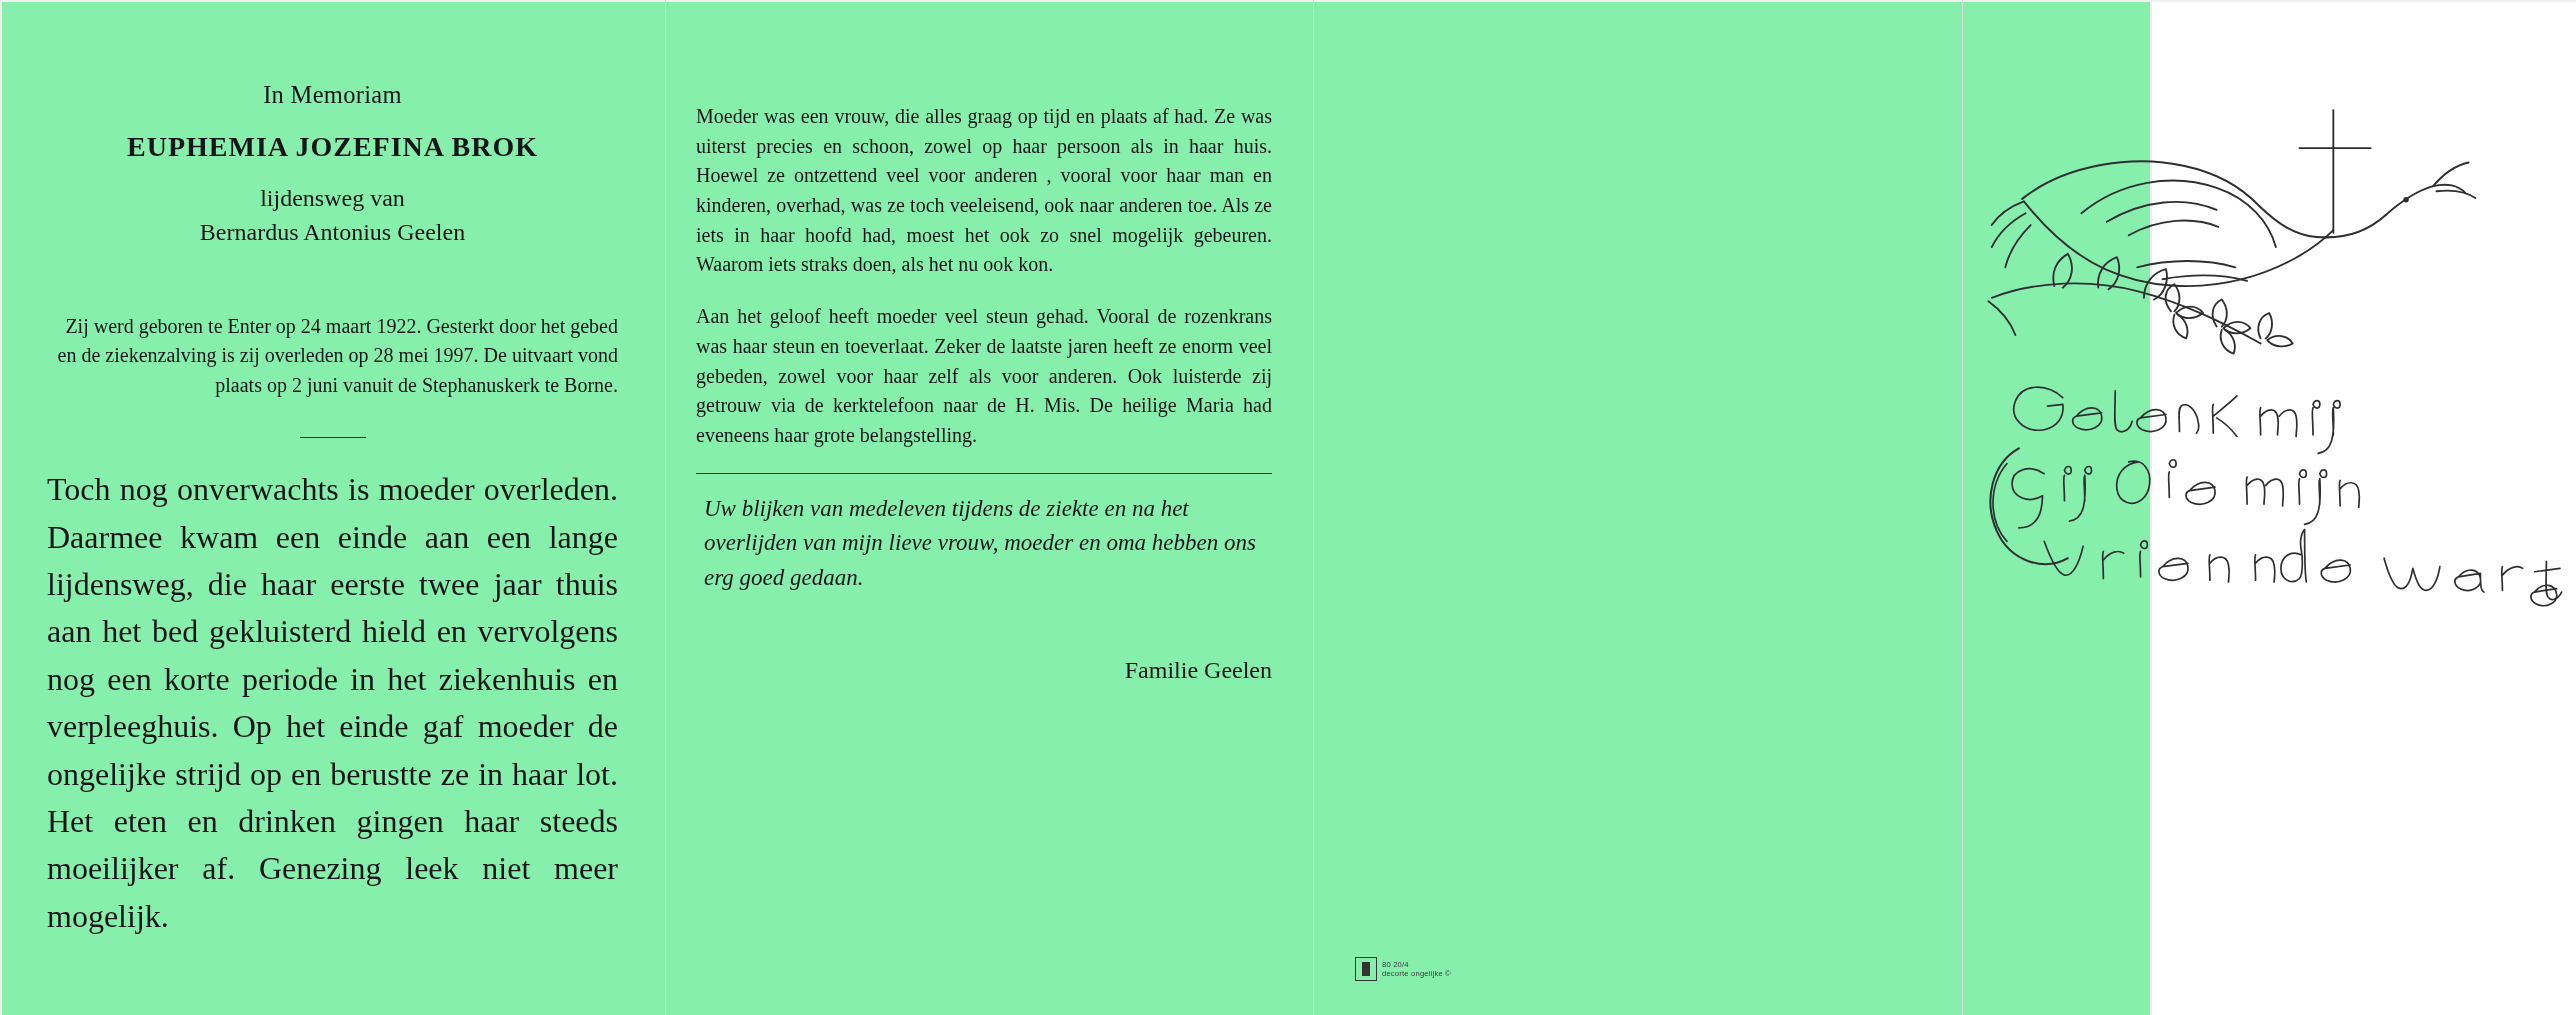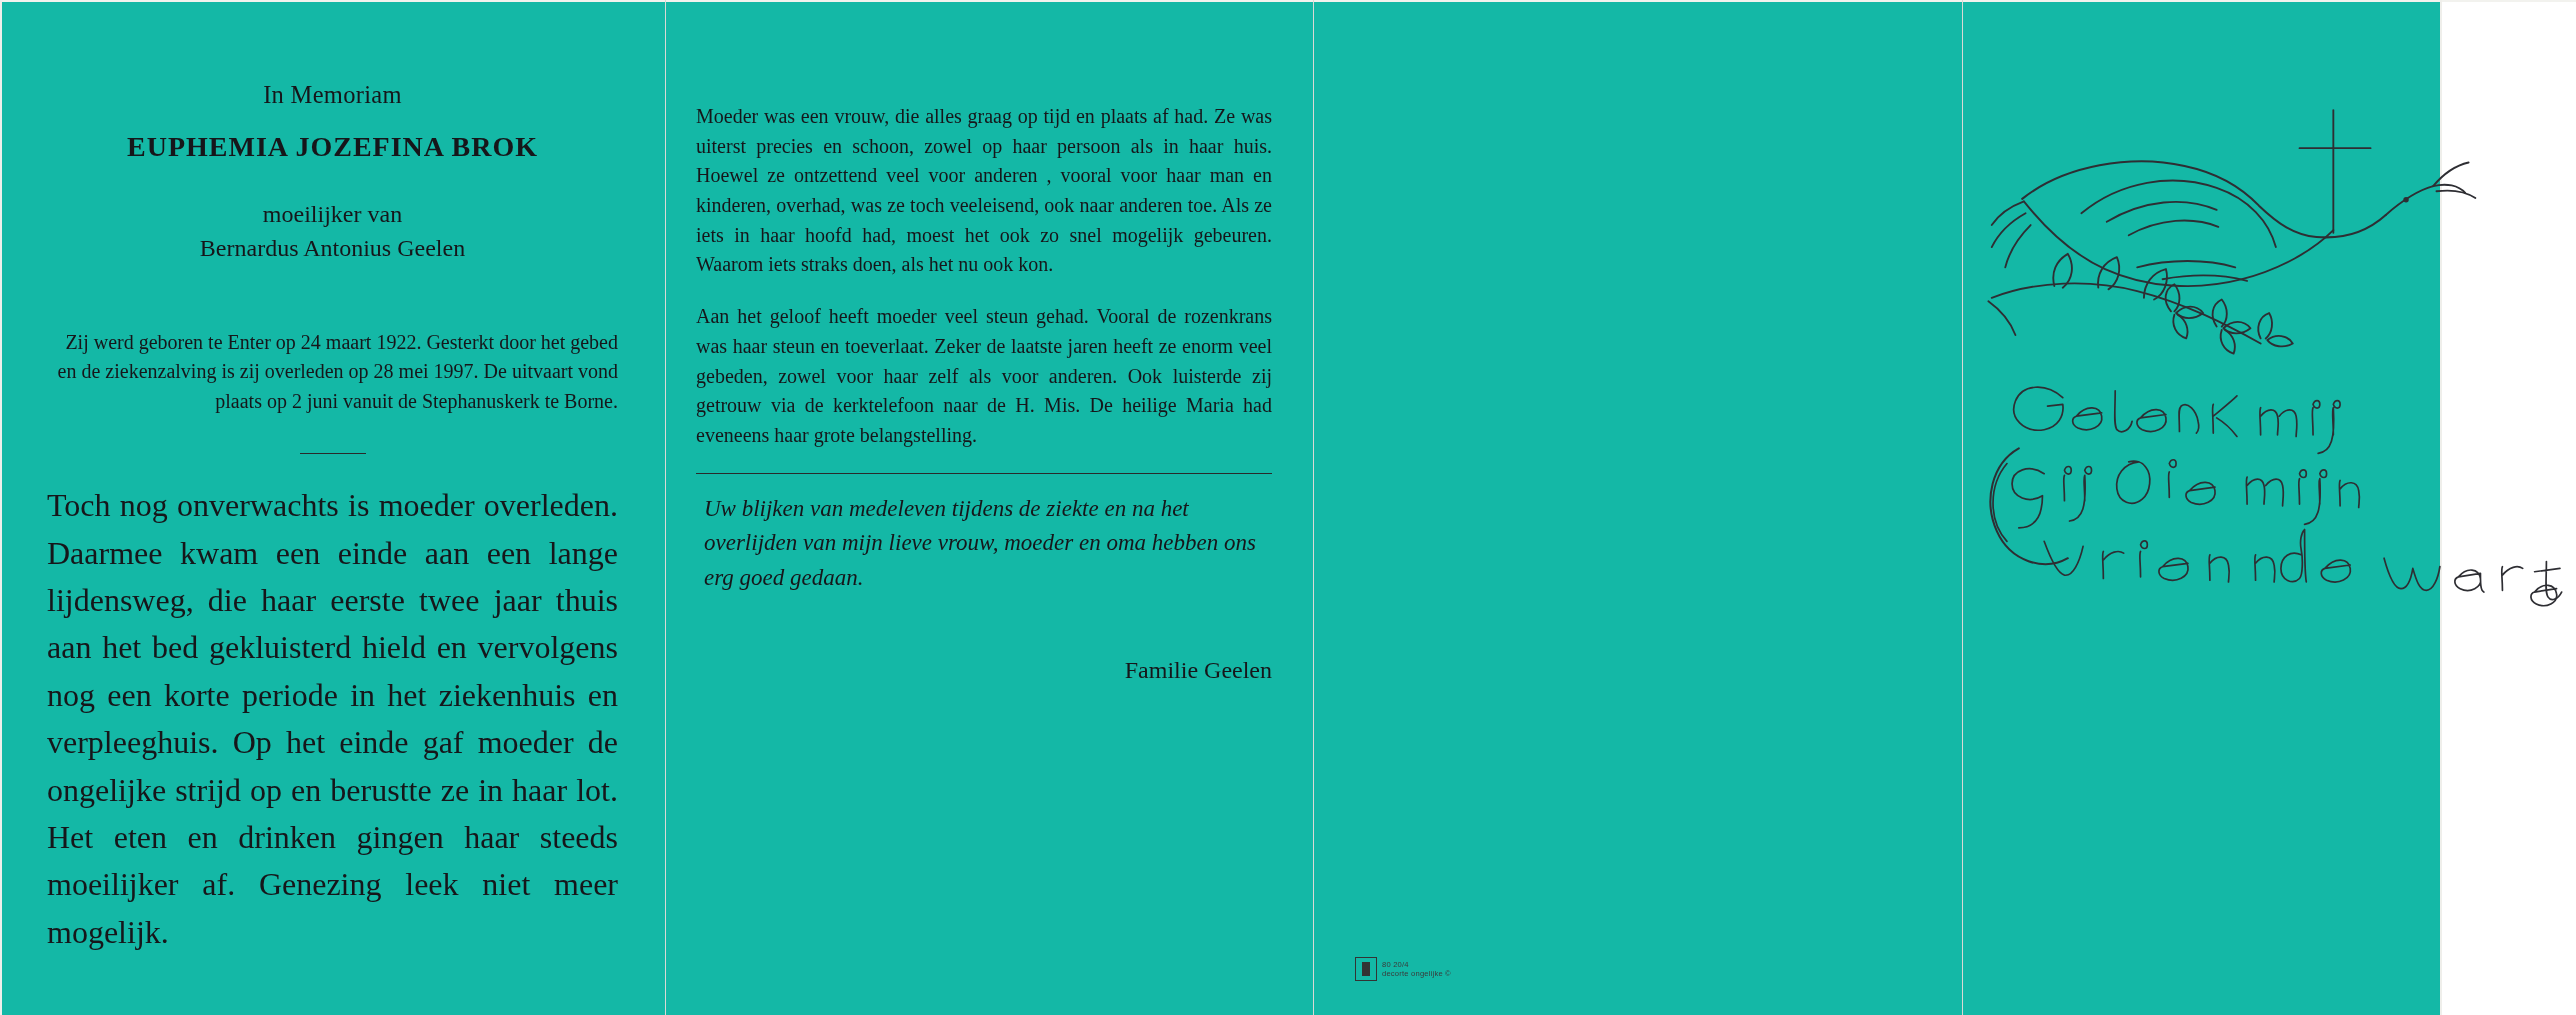--- a/index.html
+++ b/index.html
@@ -9,23 +9,23 @@
   }
   body {
     width: 2576px;
     height: 1015px;
     font-family: "Liberation Serif", serif;
     color: #16161a;
     overflow: hidden;
   }
   .card {
     position: relative;
-    width: 2442px;
-    height: 1015px;
-    background: #14b8a6;
+    width: 2152px;
+    height: 1015px;
+    background: #86efac;
   }
   
   .fold {
     position: absolute;
     top: 0;
     width: 0.8px;
     height: 1015px;
     background: #d9d9d4;
   }
   .fold.f1 { left: 665px; }
@@ -52,21 +52,21 @@
   }
   .in-memoriam {
     font-size: 24.5px;
     letter-spacing: 0.3px;
     margin-bottom: 22px;
   }
   .deceased-name {
     font-size: 28px;
     font-weight: bold;
     letter-spacing: 1px;
-    margin-bottom: 38px;
+    margin-bottom: 22px;
   }
   .spouse-label {
     font-size: 24px;
     margin-bottom: 6.8px;
   }
   .spouse-name {
     font-size: 24px;
     margin-bottom: 0;
   }
   .birth-block {
@@ -165,21 +165,21 @@
   <div class="edge-right"></div>
 
   <div class="fold f1"></div>
   <div class="fold f2"></div>
   <div class="fold f3"></div>
 
   <section class="panel panel-1">
     <div class="memoriam-head">
       <div class="in-memoriam">In Memoriam</div>
       <div class="deceased-name">EUPHEMIA JOZEFINA BROK</div>
-      <div class="spouse-label">moeilijker van</div>
+      <div class="spouse-label">lijdensweg van</div>
       <div class="spouse-name">Bernardus Antonius Geelen</div>
     </div>
 
     <div class="birth-block">Zij werd geboren te Enter op 24 maart 1922. Gesterkt door het gebed en de ziekenzalving is zij overleden op 28 mei 1997. De uitvaart vond plaats op 2 juni vanuit de Stephanuskerk te Borne.</div>
 
     <div class="divider"></div>
 
     <p class="para">Toch nog onverwachts is moeder overleden. Daarmee kwam een einde aan een lange lijdensweg, die haar eerste twee jaar thuis aan het bed gekluisterd hield en vervolgens nog een korte periode in het ziekenhuis en verpleeghuis. Op het einde gaf moeder de ongelijke strijd op en berustte ze in haar lot. Het eten en drinken gingen haar steeds moeilijker af. Genezing leek niet meer mogelijk.</p>
   </section>
 

